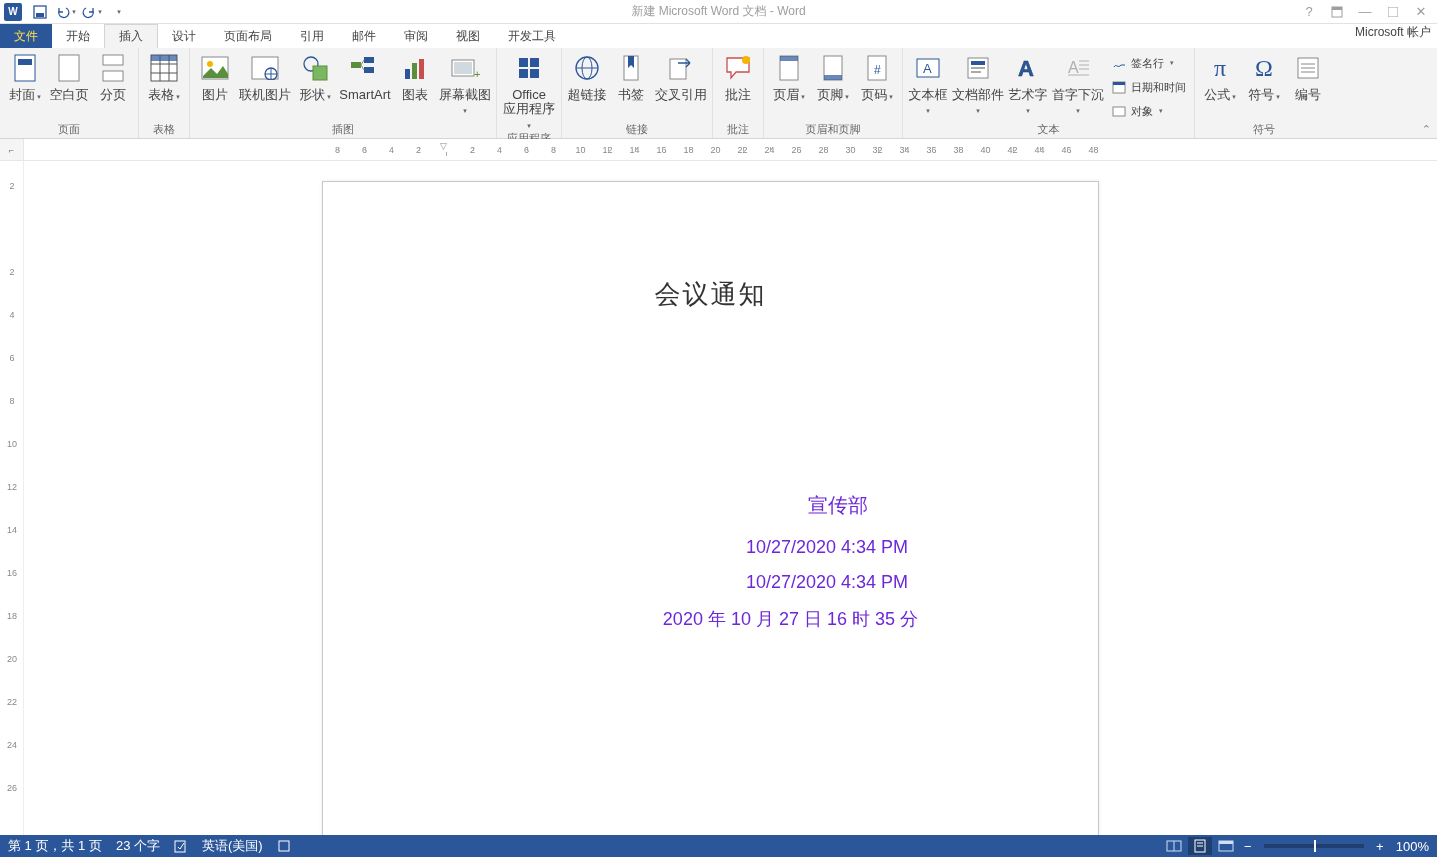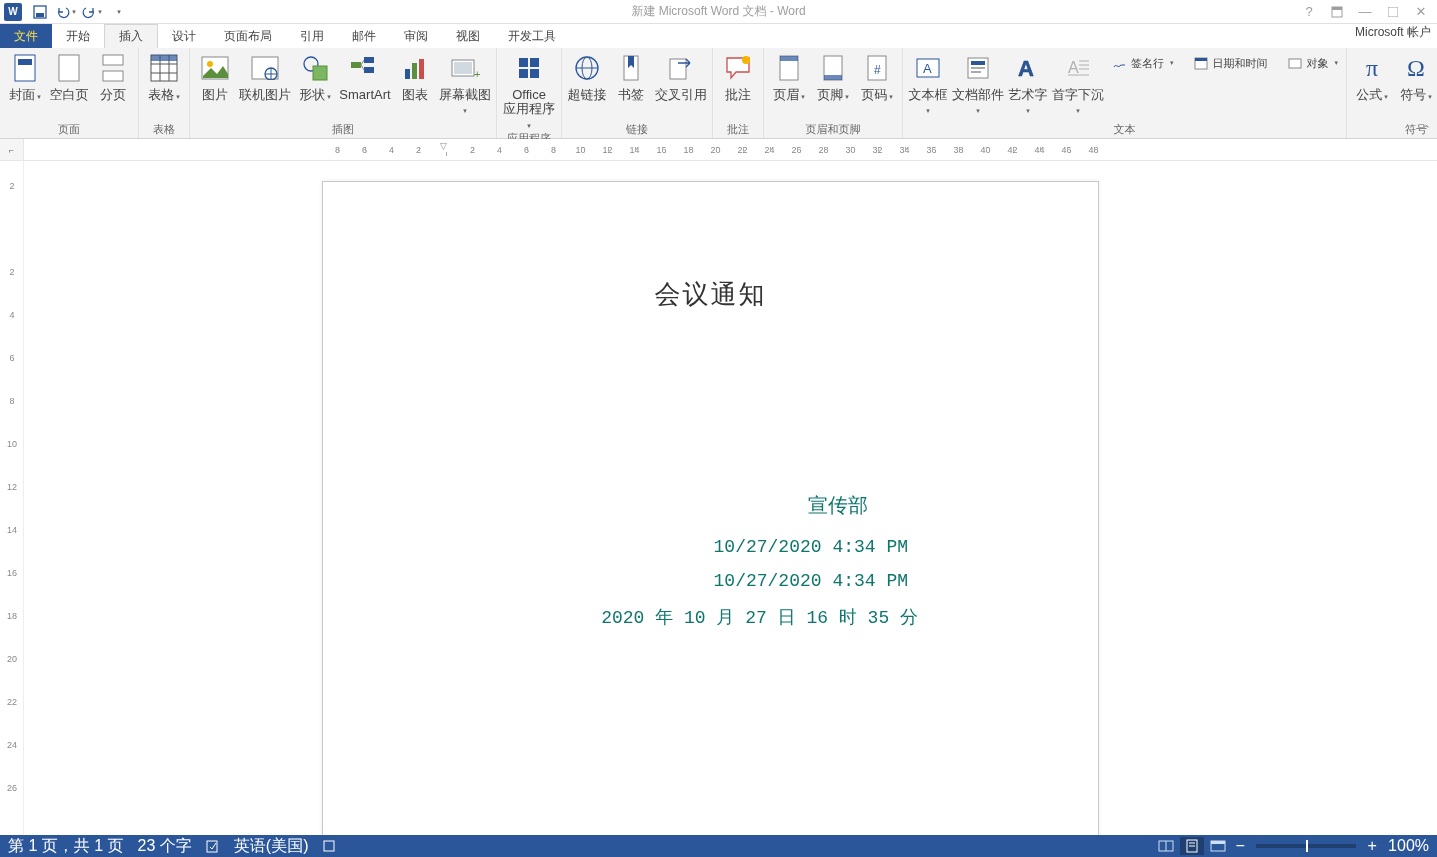--- a/index.html
+++ b/index.html
@@ -27,21 +27,21 @@
 
 
 .ribbon { height: 91px; background: #f3f3f3; border-bottom: 1px solid #d4d4d4; display: flex; position: relative; }
 .group { border-right: 1px solid #e1e1e1; display: flex; flex-direction: column; padding: 2px 4px 0; }
 .group-body { flex: 1; display: flex; align-items: flex-start; gap: 2px; }
 .group-label { height: 16px; font-size: 11px; color: #666; text-align: center; }
 .bigbtn { width: 42px; display: flex; flex-direction: column; align-items: center; cursor: pointer; padding-top: 2px; }
 .bigbtn .ic { width: 32px; height: 32px; display: flex; align-items: center; justify-content: center; }
 .bigbtn .lbl { font-size: 13px; color: #444; text-align: center; line-height: 1.1; margin-top: 4px; white-space: pre-line; }
 .bigbtn .lbl.dd::after { content: " ▾"; font-size: 7px; color: #666; }
-.smallstack { display: flex; flex-direction: row; gap: 11px; padding-top: 2px; }
+.smallstack { display: flex; flex-direction: column; gap: 2px; padding-top: 2px; }
 .smallbtn { height: 22px; display: flex; align-items: center; gap: 4px; padding: 0 4px; font-size: 11px; color: #444; cursor: pointer; white-space: nowrap; }
 .smallbtn .sic { width: 16px; height: 16px; display: inline-flex; align-items: center; justify-content: center; }
 .disabled { color: #b0b0b0; }
 .collapse-ribbon { position: absolute; right: 6px; bottom: 2px; font-size: 11px; color: #888; cursor: pointer; }
 
 
 .ruler-row { height: 22px; background: #fff; display: flex; border-bottom: 1px solid #e6e6e6; }
 .ruler-corner { width: 24px; display:flex; align-items:center; justify-content:center; border-right:1px solid #e6e6e6; font-size:9px; color:#666; background:#f5f5f5; }
 .hruler { flex:1; position:relative; background:#fff; }
 .hruler-inner { position:absolute; left:300px; top:0; height:100%; display:flex; align-items:center; }
@@ -51,26 +51,26 @@
 
 
 .workarea { position:absolute; top:161px; left:0; right:0; bottom:22px; display:flex; background:#fff; }
 .vruler { width:24px; background:#fff; border-right:1px solid #eee; position:relative; }
 .vruler .vtick { position:absolute; left:4px; font-size:9px; color:#888; width:16px; text-align:center; }
 .doc-scroll { flex:1; position:relative; overflow:hidden; background:#fff; }
 .page { position:absolute; left:298px; top:20px; width:777px; height:1000px; background:#fff; border:1px solid #c8c8c8; box-shadow: 0 0 4px rgba(0,0,0,0.08); }
 .page-content { padding: 95px 90px 0; }
 .doc-title { font-size: 26px; font-family: "SimSun","宋体",serif; text-align:center; color:#333; letter-spacing:2px; }
 .doc-block { margin-top: 180px; text-align:right; font-family:"SimSun","宋体",serif; }
-.doc-line { font-size: 18px; color:#0f766e; margin-bottom: 14px; padding-right: 100px; font-family: Liberation Mono, monospace; }
+.doc-line { font-size: 18px; color:#6d28d9; margin-bottom: 14px; padding-right: 100px; }
 .doc-line.dept { font-size:20px; padding-right:140px; margin-bottom:18px; }
 .doc-line.cn { padding-right: 90px; }
 
 
-.statusbar { position:absolute; bottom:0; left:0; right:0; height:22px; background:#2b579a; color:#fff; display:flex; align-items:center; font-size:16px; padding:0 8px; gap:14px; }
+.statusbar { position:absolute; bottom:0; left:0; right:0; height:22px; background:#2b579a; color:#fff; display:flex; align-items:center; font-size:13px; padding:0 8px; gap:14px; }
 .statusbar .sb-item { display:flex; align-items:center; gap:4px; cursor:pointer; }
 .sb-right { margin-left:auto; display:flex; align-items:center; gap:2px; }
 .view-btn { width:24px; height:18px; display:flex; align-items:center; justify-content:center; cursor:pointer; color:#cfe0f3; }
 .view-btn.active { background:#1e3f6f; color:#fff; }
 .zoom-slider { width:100px; height:4px; background:#1e3f6f; position:relative; margin:0 6px; }
 .zoom-slider::before { content:""; position:absolute; left:50%; top:-4px; width:2px; height:12px; background:#fff; }
 .zoom-btn { width:16px; text-align:center; cursor:pointer; }
 
 
 svg { display:block; }

